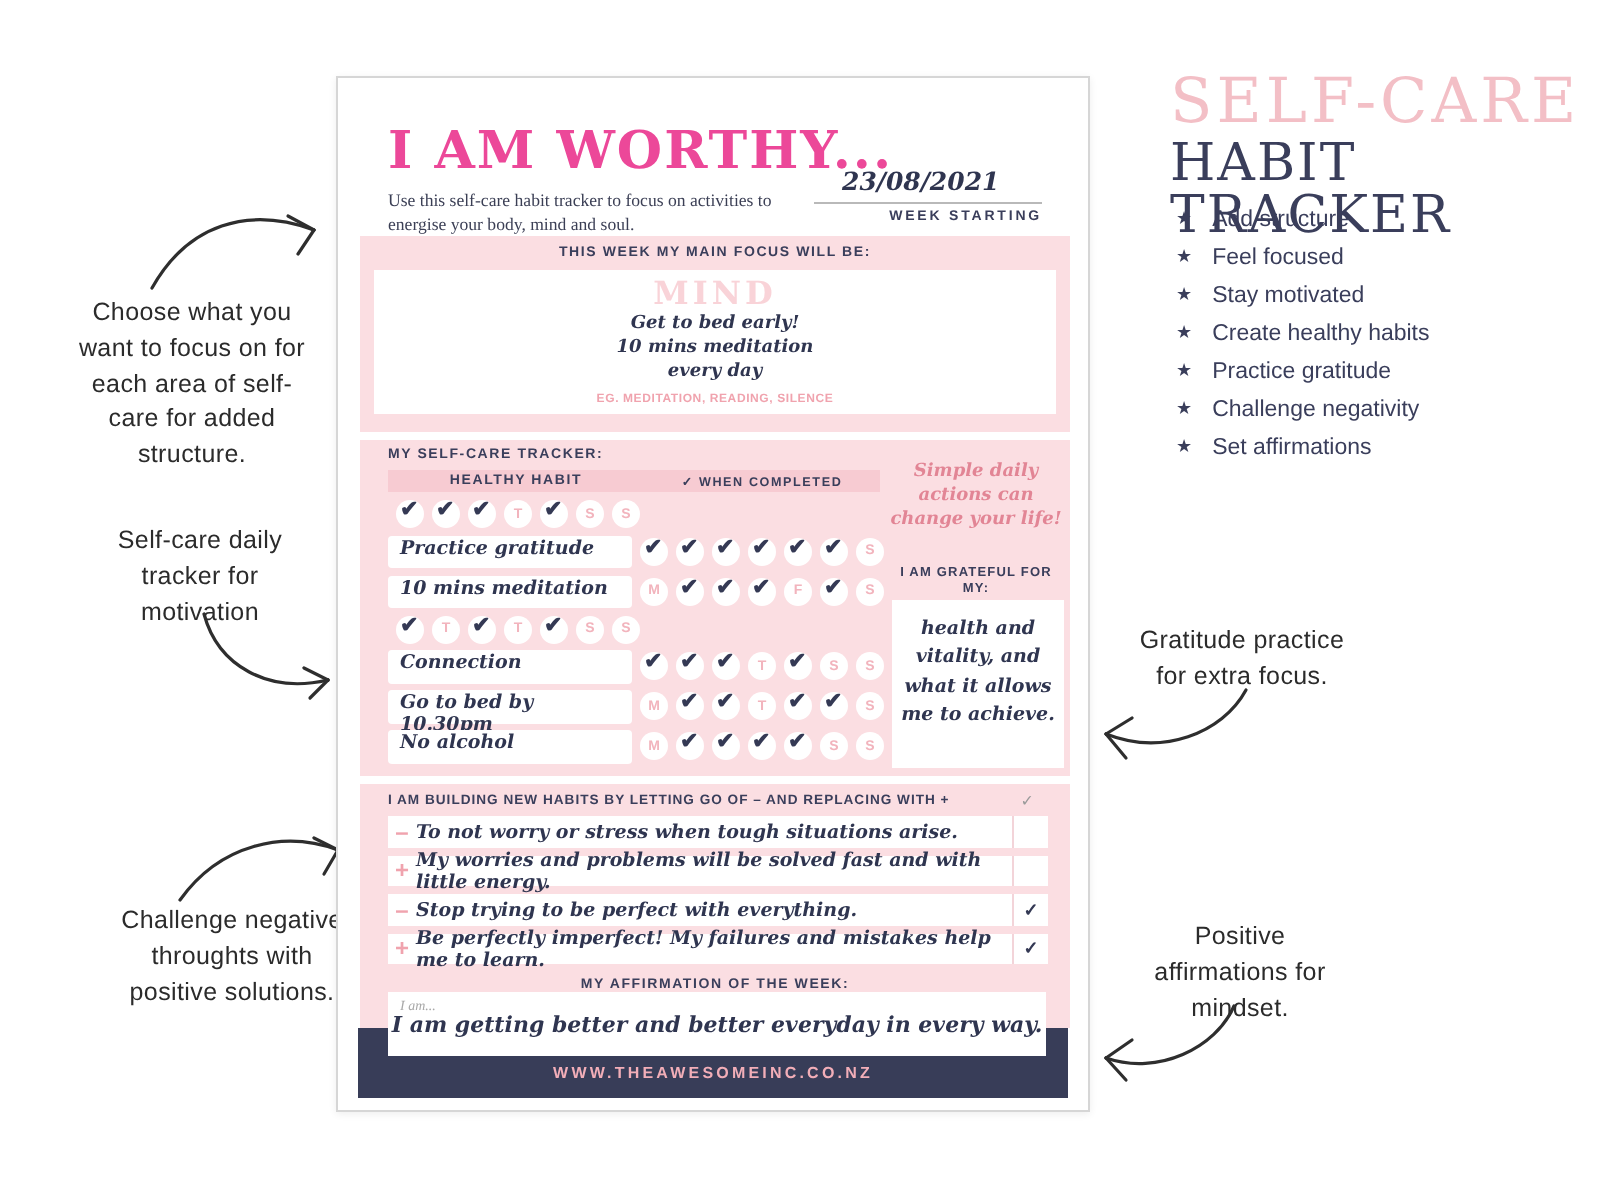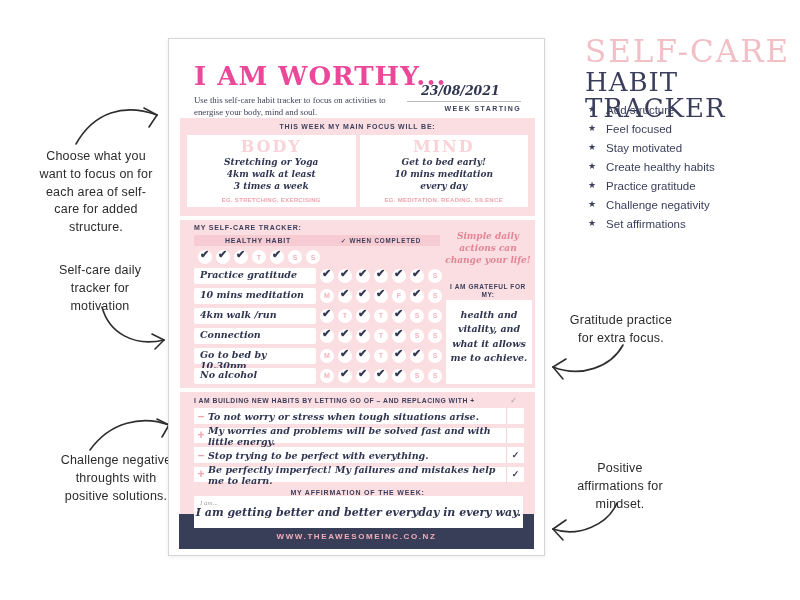--- a/index.html
+++ b/index.html
@@ -149,29 +149,20 @@
   <div class="abs card-title" style="left:25px; top:22px;">I AM WORTHY...</div>
   <div class="abs card-sub" style="left:25px; top:55px;">Use this self-care habit tracker to focus on activities to energise your body, mind and soul.</div>
   <div class="abs hand date-script" style="left:252px; top:44px;">23/08/2021</div>
   <div class="abs date-line" style="left:238px; top:62px;"></div>
   <div class="abs caps weekstart" style="left:238px; top:66px; width:114px; text-align:right;">WEEK STARTING</div>
 
   <div class="abs pinkblock" style="top:79px; height:98px;">
     <div class="caps focus-head" style="margin-top:5px;">THIS WEEK MY MAIN FOCUS WILL BE:</div>
     <div class="focus-cols" id="focus-areas" style="margin-top:5px;">
         <div class="focus-card">
-          <div class="ft">BODY</div>
-          <div>
-            <div class="hand fl">Stretching or Yoga</div>
-            <div class="hand fl">4km walk at least</div>
-            <div class="hand fl">3 times a week</div>
-          </div>
-          <div class="fh">EG. STRETCHING, EXERCISING</div>
-        </div>
-        <div class="focus-card">
           <div class="ft">MIND</div>
           <div>
             <div class="hand fl">Get to bed early!</div>
             <div class="hand fl">10 mins meditation</div>
             <div class="hand fl">every day</div>
           </div>
           <div class="fh">EG. MEDITATION, READING, SILENCE</div>
         </div>
       </div>
   </div>
@@ -254,21 +245,20 @@
             </div>
             <div class="day-circle">
               <span class="dc">✔</span>
             </div>
             <div class="day-circle">
               <span class="dl">S</span>
             </div>
           </div>
         </div>
         <div class="tr-row">
-          <div class="hand tr-habit">4km walk /run</div>
           <div class="tr-circles">
             <div class="day-circle">
               <span class="dc">✔</span>
             </div>
             <div class="day-circle">
               <span class="dl">T</span>
             </div>
             <div class="day-circle">
               <span class="dc">✔</span>
             </div>

